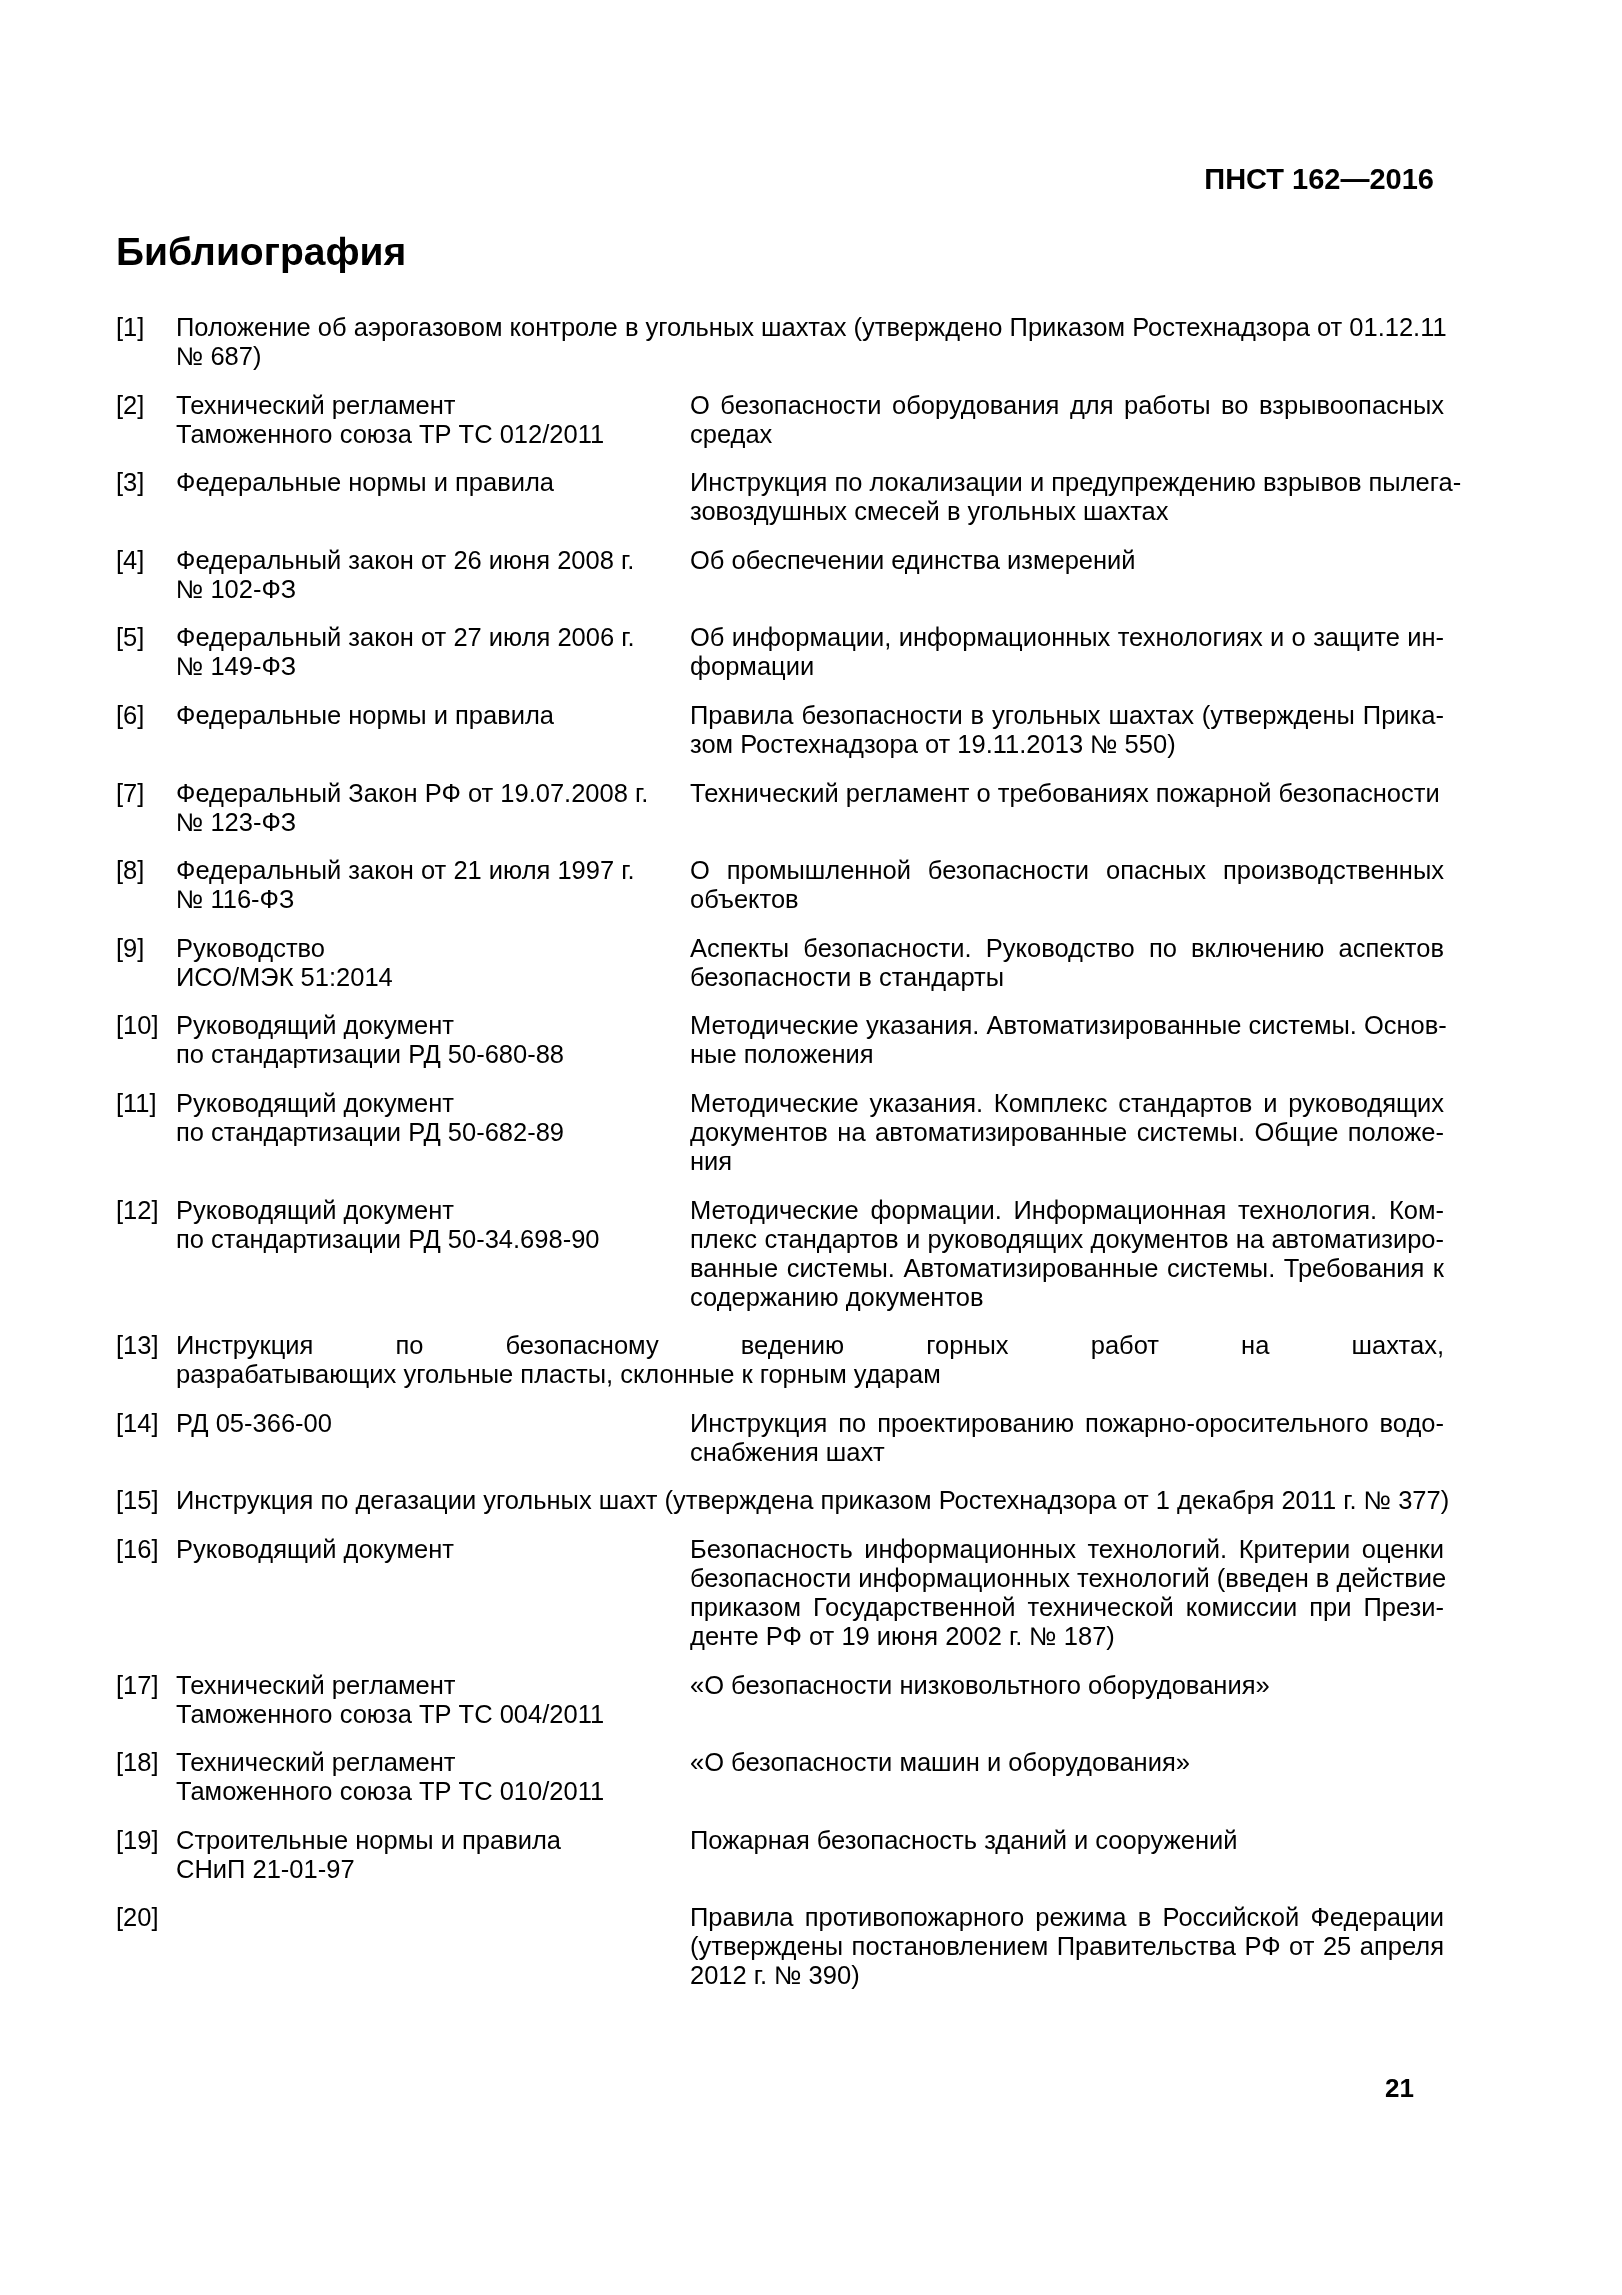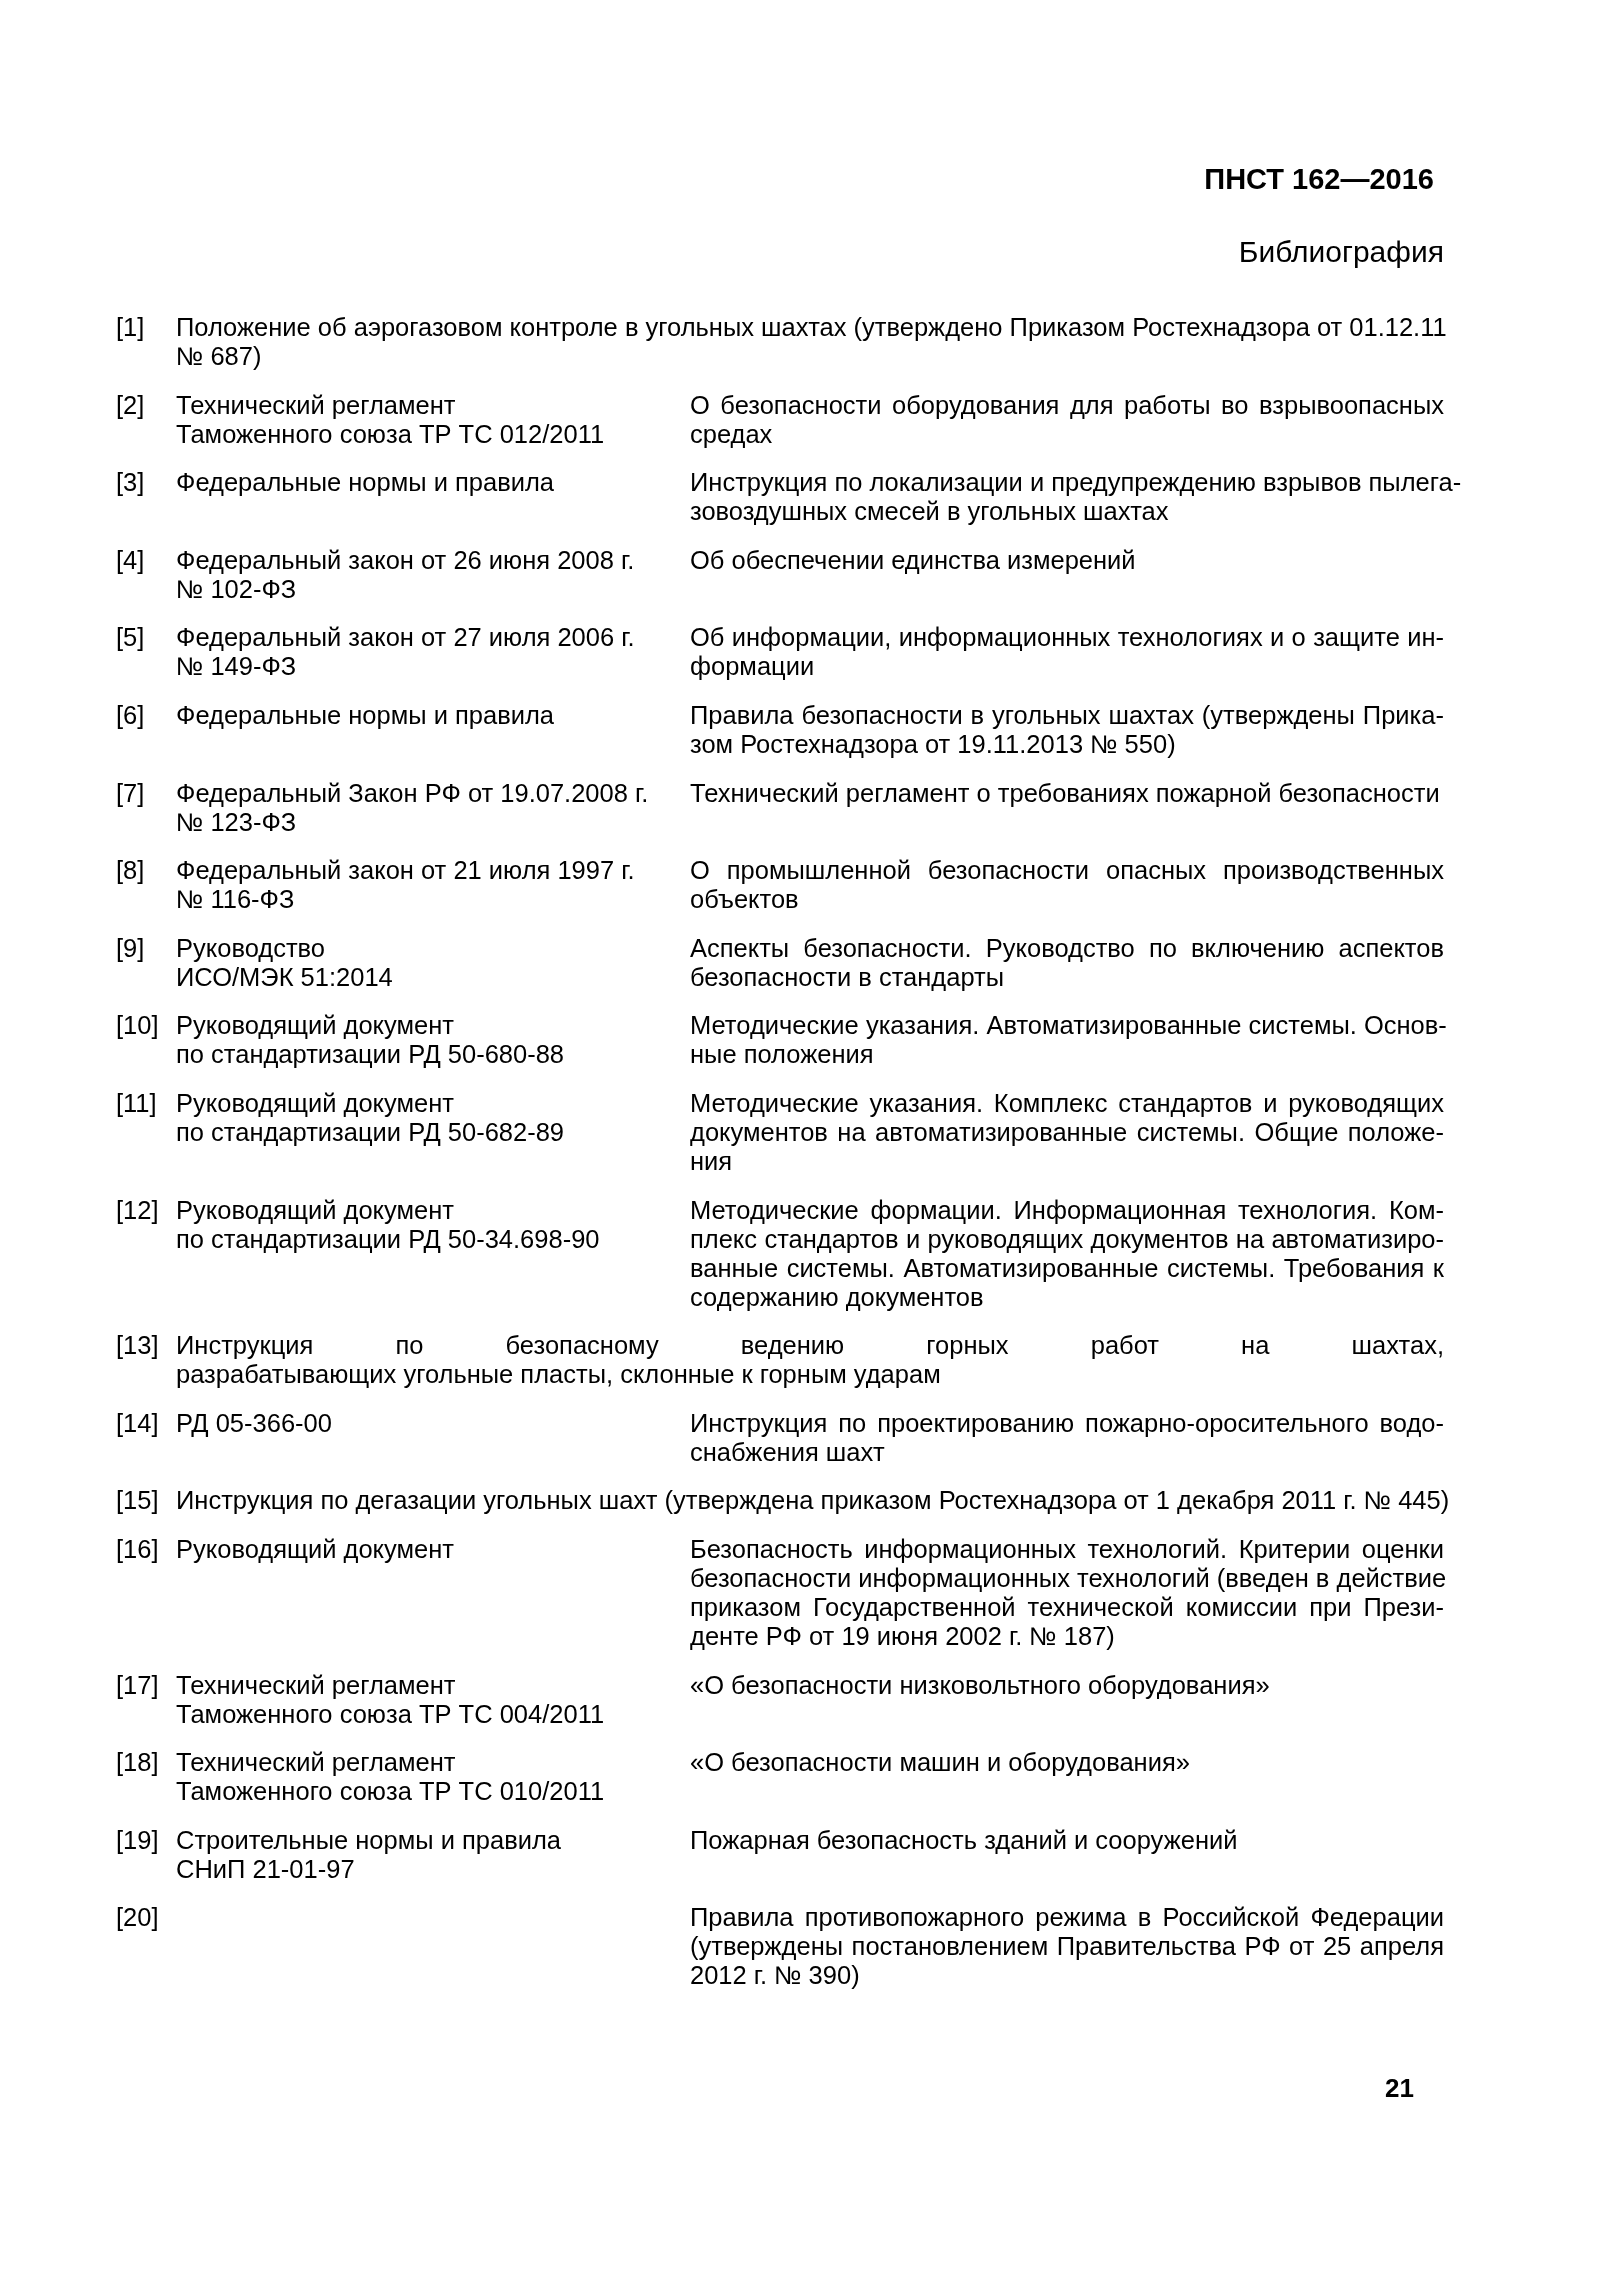--- a/index.html
+++ b/index.html
@@ -21,23 +21,23 @@
     font-weight:bold;
     font-size:29px;
     line-height:31px;
     white-space:nowrap;
   }
   .doc-title{
     position:absolute;
     top:236px;
     left:116px;
     width:1328px;
-    text-align:right;
-    font-weight:normal;
-    font-size:30px;
+    text-align:left;
+    font-weight:bold;
+    font-size:39px;
     line-height:31px;
   }
   .refs{
     position:absolute;
     top:313px;
     left:116px;
     width:1328px;
   }
   .ref-row{
     display:flex;
@@ -235,21 +235,21 @@
           <div class="ln">РД 05-366-00</div>
         </div>
         <div class="ref-right">
           <div class="jl">Инструкция по проектированию пожарно-оросительного водо-</div>
           <div class="ll">снабжения шахт</div>
         </div>
       </div>
       <div class="ref-row">
         <div class="ref-num">[15]</div>
         <div class="ref-full">
-          <div class="ll">Инструкция по дегазации угольных шахт (утверждена приказом Ростехнадзора от 1 декабря 2011 г. № 445)</div>
+          <div class="ll">Инструкция по дегазации угольных шахт (утверждена приказом Ростехнадзора от 1 декабря 2011 г. № 377)</div>
         </div>
       </div>
       <div class="ref-row">
         <div class="ref-num">[16]</div>
         <div class="ref-left">
           <div class="ln">Руководящий документ</div>
         </div>
         <div class="ref-right">
           <div class="jl">Безопасность информационных технологий. Критерии оценки</div>
           <div class="jl">безопасности информационных технологий (введен в действие</div>

